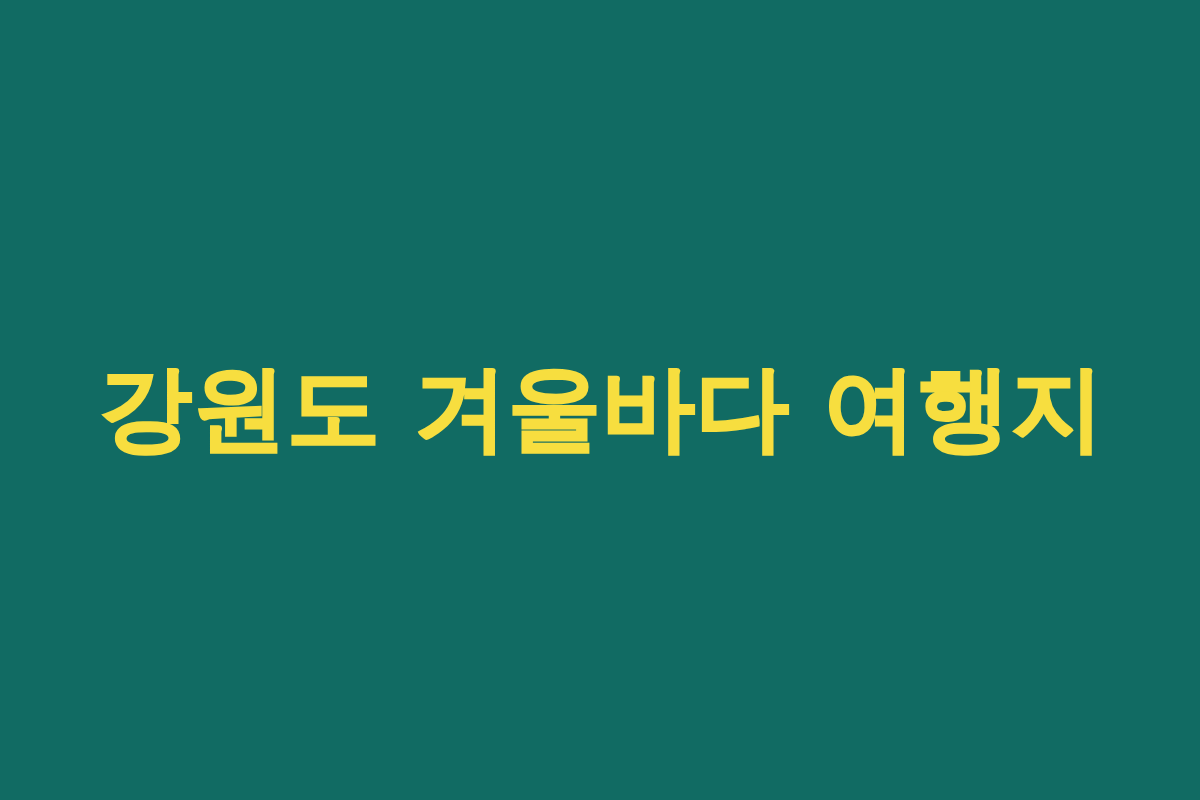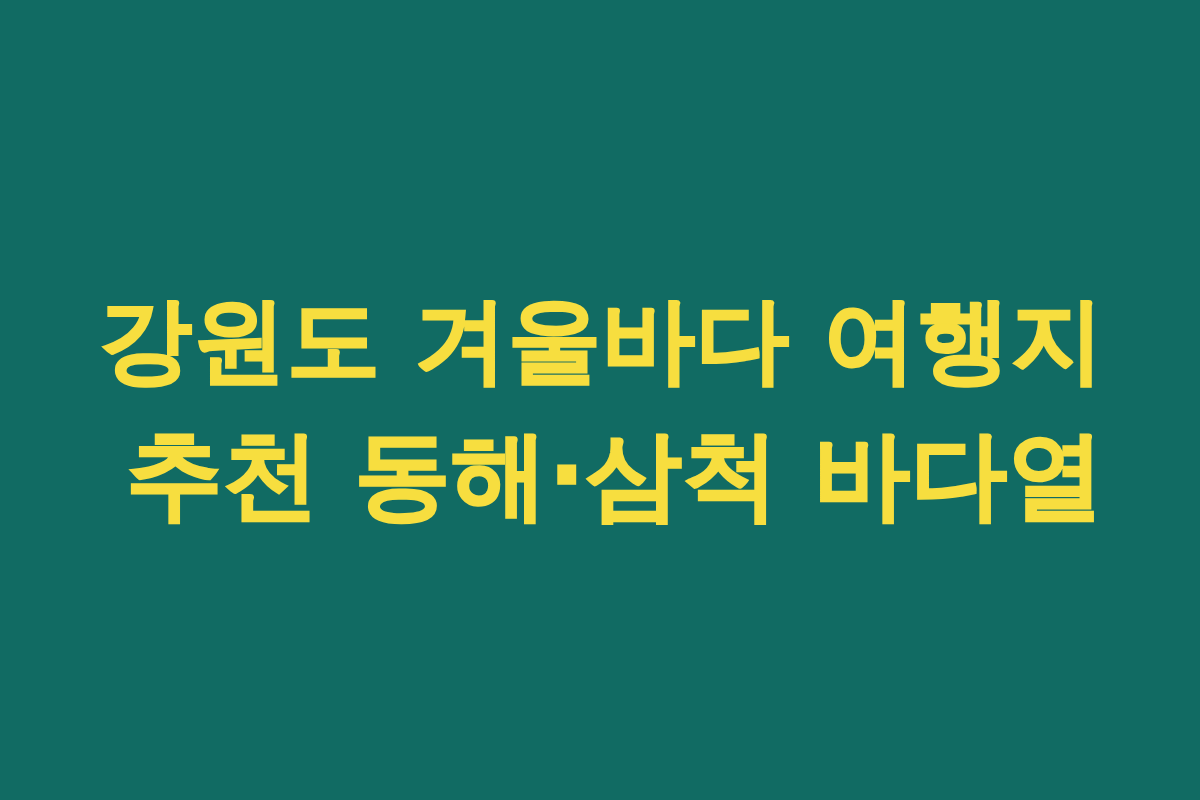--- a/index.html
+++ b/index.html
@@ -48,15 +48,14 @@
     -webkit-text-stroke: 2px #F7DE3F;
     paint-order: stroke fill;
   }
 </style>
 </head>
 <body>
 
 <div id="card" style="background: rgb(17, 107, 99);">
   <div id="headline-block">
     <span class="headline-line" style="color: rgb(247, 222, 63); -webkit-text-stroke: 2px rgb(247, 222, 63); font-size: 93px;">강원도 겨울바다 여행지</span>
-    <span class="headline-line" style="color: rgb(247, 222, 63); -webkit-text-stroke: 2px rgb(247, 222, 63); font-size: 96px;">추천 동해·삼척 바다열</span>
   </div>
 </div>
 
 </body></html>

